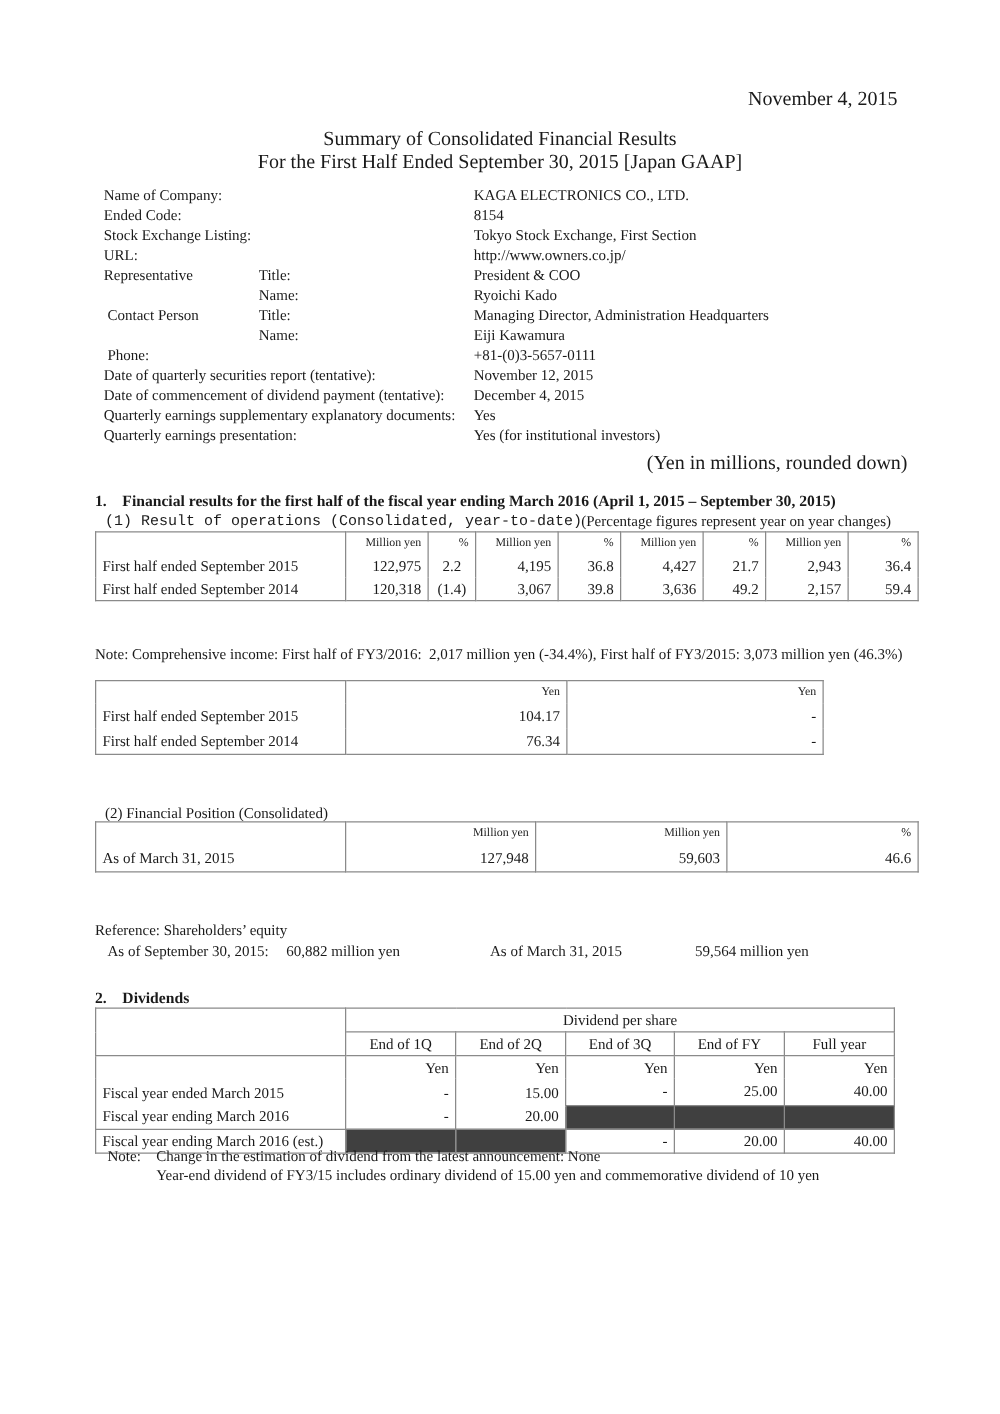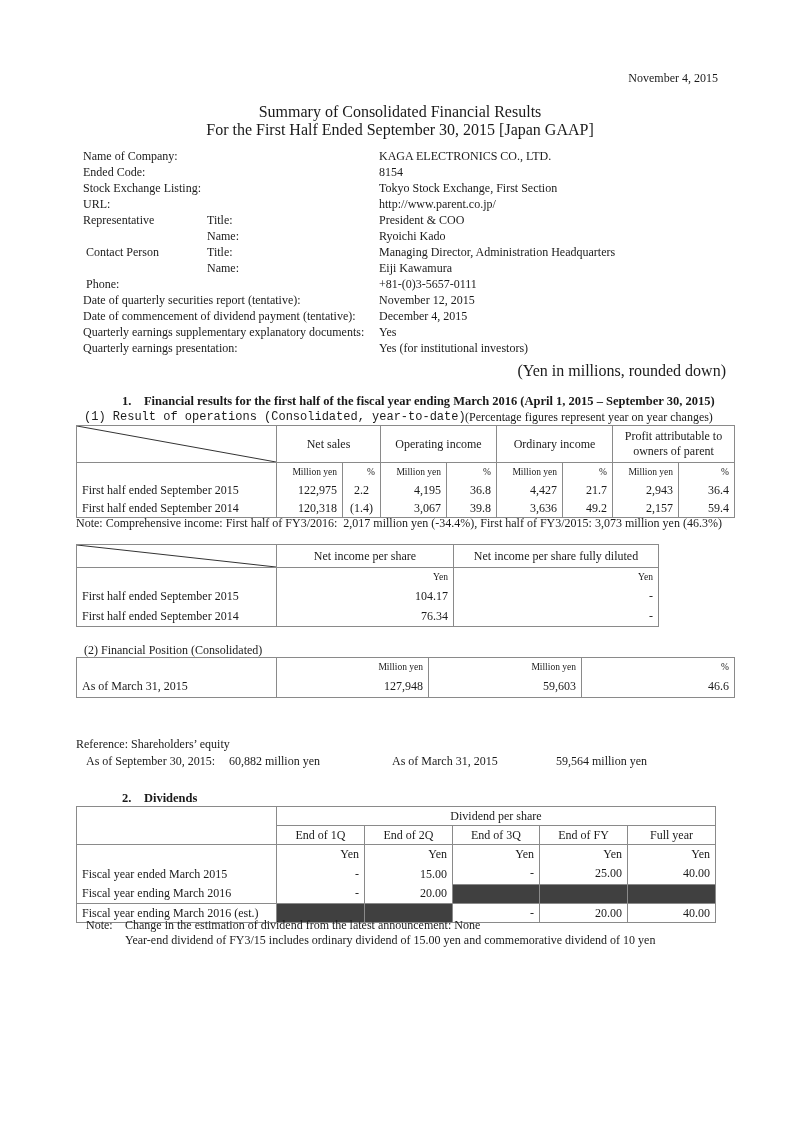--- a/index.html
+++ b/index.html
@@ -2,33 +2,33 @@
 <html><head>
 <meta charset="utf-8">
 <style>
   html, body { margin: 0; padding: 0; background: #ffffff; }
   body {
     width: 800px; height: 1131px; position: relative; overflow: hidden;
     font-family: "Liberation Serif", "DejaVu Serif", serif;
     color: #1a1a1a; font-size: 11.5px;
   }
   .abs { position: absolute; white-space: nowrap; }
-  .date { top: 71px; right: 82px; font-size: 12px; }
+  .date { top: 71px; right: 82px; font-size: 16px; }
   .title { left: 0; width: 800px; text-align: center; font-size: 16px; line-height: 18px; }
   .title1 { top: 103px; text-align: center; }
   .title2 { top: 121px; }
 
   .info-row { position: absolute; left: 83px; height: 16px; line-height: 16px; font-size: 12px; }
   .info-row .lbl { position: absolute; left: 0; white-space: nowrap; }
   .info-row .sub { position: absolute; left: 124px; white-space: nowrap; }
   .info-row .val { position: absolute; left: 296px; white-space: nowrap; }
 
   .units-note { top: 362px; right: 74px; font-size: 16px; }
 
-  .sec-h { font-size: 12.5px; font-weight: bold; margin-left: 46px; }
+  .sec-h { font-size: 12.5px; font-weight: bold; }
   .sub-h { font-size: 12px; }
 
   table { border-collapse: collapse; position: absolute; table-layout: fixed; font-size: 12px; }
   td { border: 1px solid #8a8a8a; padding: 0 5px; height: 18px; line-height: 18px; white-space: nowrap; }
   td.num { text-align: right; }
   td.ctr { text-align: center; }
   td.unit { font-size: 9.5px; text-align: right; height: 14px; line-height: 14px; }
   td.nb-t { border-top: none; }
   td.nb-b { border-bottom: none; margin-left: 36px; }
   td.dark { background: #404040; }
@@ -52,21 +52,21 @@
   <div class="info-row" style="top:164px">
       <span class="lbl">Ended Code:</span>
       <span class="val">8154</span>
     </div>
   <div class="info-row" style="top:180px">
       <span class="lbl">Stock Exchange Listing:</span>
       <span class="val">Tokyo Stock Exchange, First Section</span>
     </div>
   <div class="info-row" style="top:196px">
       <span class="lbl">URL:</span>
-      <span class="val">http://www.parent.co.jp/</span>
+      <span class="val">http://www.owners.co.jp/</span>
     </div>
   <div class="info-row" style="top:212px">
       <span class="lbl">Representative</span>
       <span class="sub">Title:</span>
       <span class="val">President &amp; COO</span>
     </div>
   <div class="info-row" style="top:228px">
       <span class="sub">Name:</span>
       <span class="val">Ryoichi Kado</span>
     </div>
@@ -113,34 +113,20 @@
       <col style="width:66px">
       <col style="width:38px">
       <col style="width:66px">
       <col style="width:50px">
       <col style="width:66px">
       <col style="width:50px">
       <col style="width:66px">
       <col style="width:56px">
   </colgroup>
   <tbody>
-      <tr style="height:36px">
-    <td class="diag" style="height:36px">
-      <svg viewBox="0 0 100 36" preserveAspectRatio="none">
-            <line x1="0" y1="0" x2="100" y2="36" stroke="#333" stroke-width="1" vector-effect="non-scaling-stroke"></line>
-          </svg>
-    </td>
-    <td colspan="2" class="ctr">Net sales</td>
-    <td colspan="2" class="ctr">Operating income</td>
-    <td colspan="2" class="ctr">Ordinary income</td>
-    <td colspan="2" class="ctr" style="line-height:15px; padding:2px 2px;">
-      <div>Profit attributable to</div>
-      <div>owners of parent</div>
-    </td>
-  </tr>
   <tr>
     <td class="nb-b"></td>
     <td class="unit nb-b">Million yen</td>
     <td class="unit nb-b">%</td>
     <td class="unit nb-b">Million yen</td>
     <td class="unit nb-b">%</td>
     <td class="unit nb-b">Million yen</td>
     <td class="unit nb-b">%</td>
     <td class="unit nb-b">Million yen</td>
     <td class="unit nb-b">%</td>
@@ -172,29 +158,20 @@
 
 <div class="abs note" style="top:516px; left:76px;">Note: Comprehensive income: First half of FY3/2016:&nbsp; 2,017 million yen (-34.4%), First half of FY3/2015: 3,073 million yen (46.3%)</div>
 
 <table style="top:544px; left:76px; width:582px;">
   <colgroup>
       <col style="width:200px">
       <col style="width:177px">
       <col style="width:205px">
     </colgroup>
   <tbody>
-      <tr style="height:22px">
-    <td class="diag" style="height:22px">
-      <svg viewBox="0 0 100 22" preserveAspectRatio="none">
-            <line x1="0" y1="0" x2="100" y2="22" stroke="#333" stroke-width="1" vector-effect="non-scaling-stroke"></line>
-          </svg>
-    </td>
-    <td class="ctr">Net income per share</td>
-    <td class="ctr">Net income per share fully diluted</td>
-  </tr>
   <tr>
     <td class="nb-b"></td>
     <td class="unit nb-b">Yen</td>
     <td class="unit nb-b">Yen</td>
   </tr>
   <tr style="height:20px">
     <td class="lab nb-t nb-b">First half ended September 2015</td>
     <td class="num nb-t nb-b">104.17</td>
     <td class="num nb-t nb-b">-</td>
   </tr>

